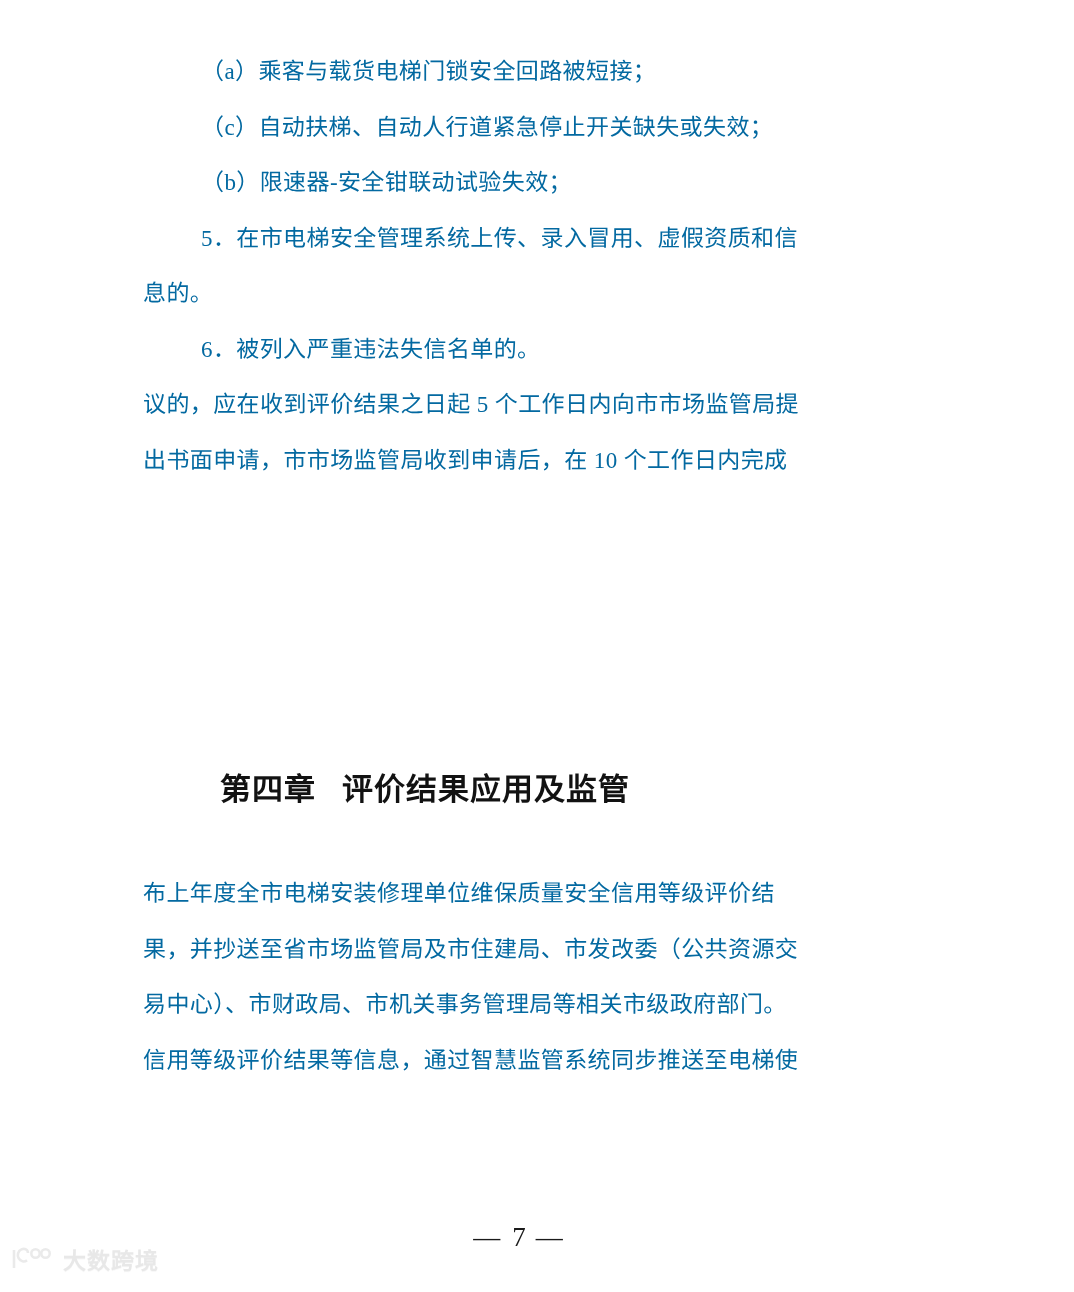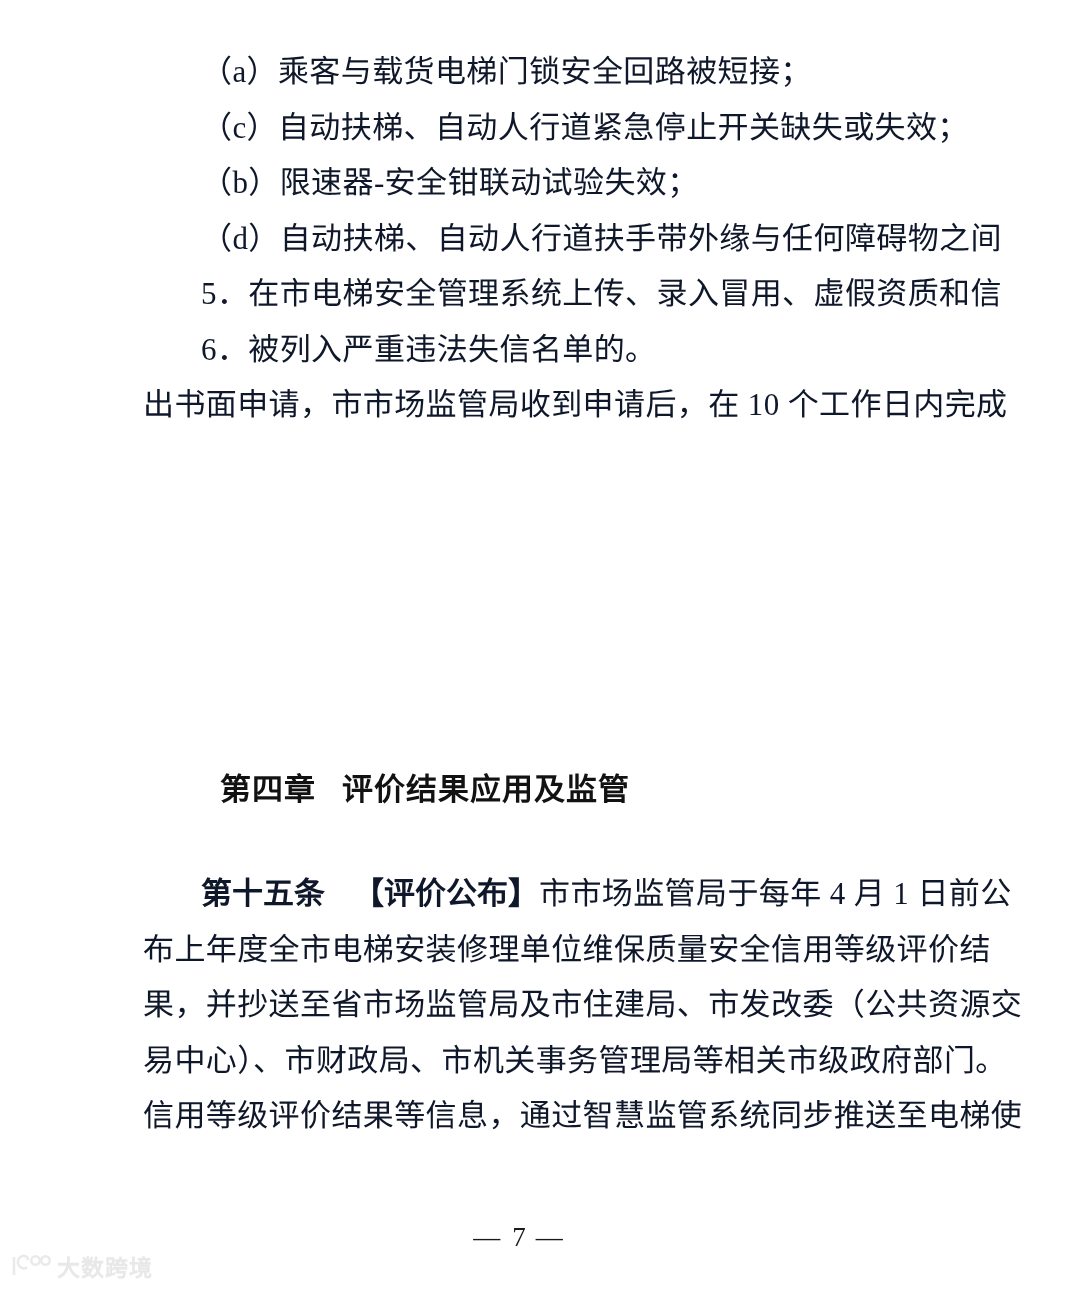--- a/index.html
+++ b/index.html
@@ -23,25 +23,25 @@
 
   
   .column {
     position: absolute;
     left: 143px;
     top: 44px;
     width: 808px;
   }
 
   .line {
-    font-size: 31px;
+    font-size: 23px;
     line-height: 55.5px;
     letter-spacing: 0.4px;
     white-space: nowrap;
-    color: #0f172a;
+    color: #0369a1;
     font-family: "Liberation Serif", "DejaVu Serif", serif;
   }
 
   .indent2 { padding-left: 58px; }
 
   
   .hei {
     font-family: "DejaVu Sans", "Liberation Sans", sans-serif;
     font-weight: bold;
     letter-spacing: 0px;
@@ -76,24 +76,24 @@
     font-family: "Liberation Serif", "DejaVu Serif", serif;
     padding-right: 36px;
     box-sizing: border-box;
   }
   .page-number .dash { padding: 0 10px; letter-spacing: 2px; }
 
   
   .watermark {
     position: absolute;
     left: 10px;
-    bottom: 9px;
+    bottom: 16px;
     display: flex;
     align-items: center;
-    gap: 3px;
+    gap: 9px;
     opacity: 0.82;
     user-select: none;
   }
   .watermark .mark {
     width: 44px;
     height: 26px;
     position: relative;
   }
   .watermark .wm-text {
     font-family: "DejaVu Sans", "Liberation Sans", sans-serif;
@@ -110,38 +110,36 @@
 <div class="page">
 
   <div class="column">
 
     <div class="line indent2">（a）乘客与载货电梯门锁安全回路被短接；</div>
 
     <div class="line indent2">（c）自动扶梯、自动人行道紧急停止开关缺失或失效；</div>
 
     <div class="line indent2">（b）限速器-安全钳联动试验失效；</div>
 
-    <div class="line indent2">（d）自动扶梯、自动人行道扶手带外缘与任何障碍物之间</div>
 
     <div class="line indent2">5．在市电梯安全管理系统上传、录入冒用、虚假资质和信</div>
+    <div class="line">息的。</div>
 
     <div class="line indent2">6．被列入严重违法失信名单的。</div>
 
+    <div class="line">议的，应在收到评价结果之日起 5 个工作日内向市市场监管局提</div>
     <div class="line">出书面申请，市市场监管局收到申请后，在 10 个工作日内完成</div>
 
   </div>
 
   <div class="chapter-heading">
     <span>第四章</span><span class="gap"></span><span>评价结果应用及监管</span>
   </div>
 
   <div class="column" style="top: 866px;">
-    <div class="line indent2">
-      <span class="hei">第十五条</span><span class="wsp"></span><span class="hei">【评价公布】</span><span>市市场监管局于每年 4 月 1 日前公</span>
-    </div>
     <div class="line">布上年度全市电梯安装修理单位维保质量安全信用等级评价结</div>
     <div class="line">果，并抄送至省市场监管局及市住建局、市发改委（公共资源交</div>
     <div class="line">易中心）、市财政局、市机关事务管理局等相关市级政府部门。</div>
     <div class="line">信用等级评价结果等信息，通过智慧监管系统同步推送至电梯使</div>
   </div>
 
   <div class="page-number">
     <span class="dash">—</span><span>7</span><span class="dash">—</span>
   </div>
 

